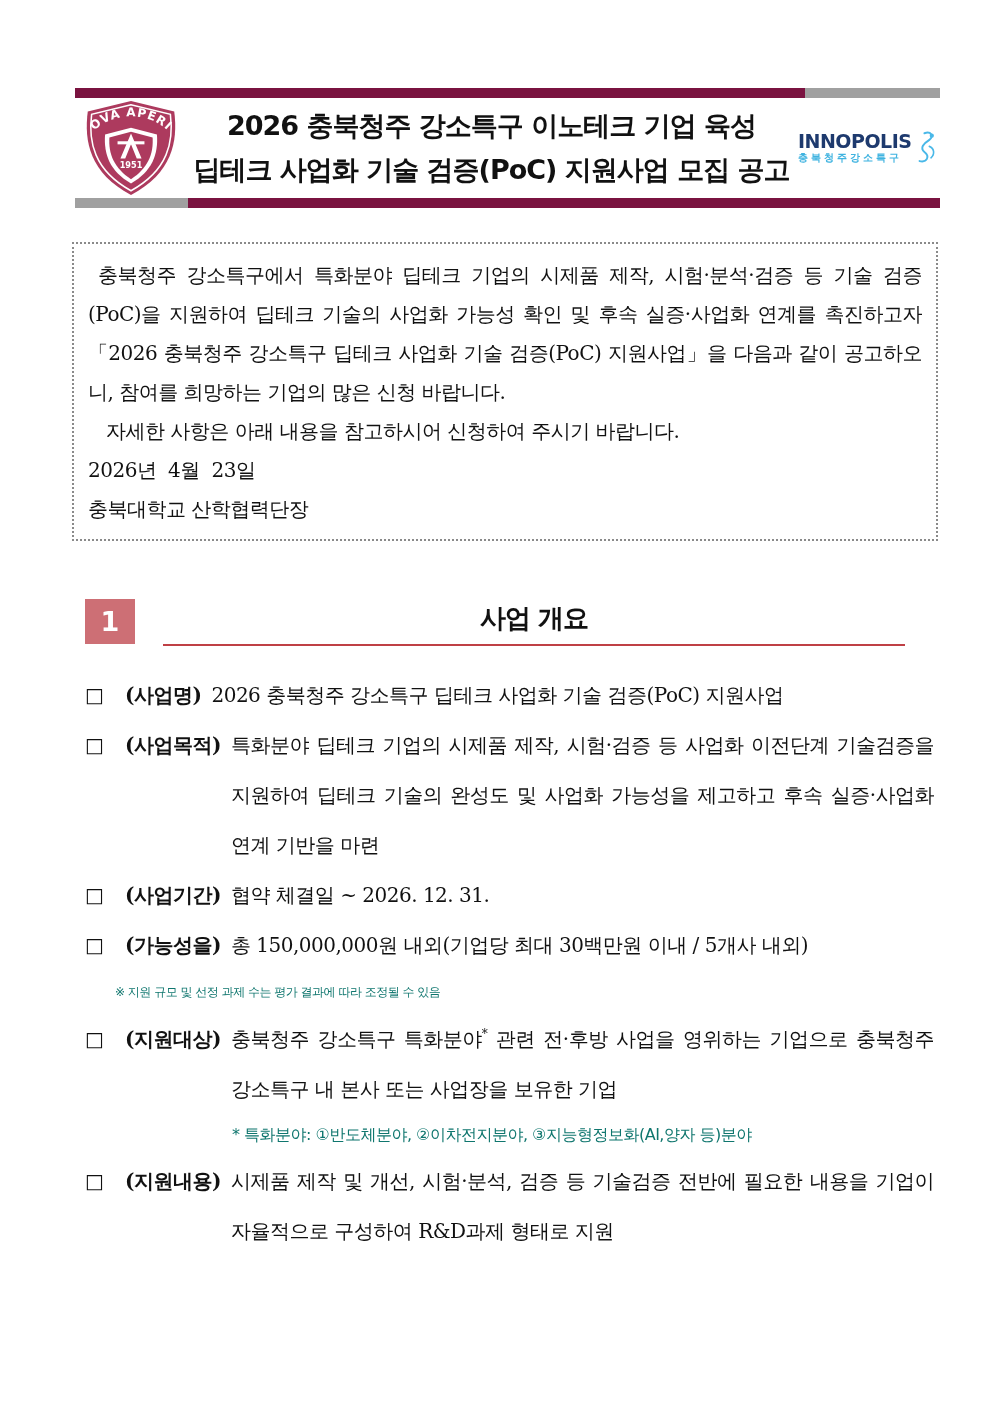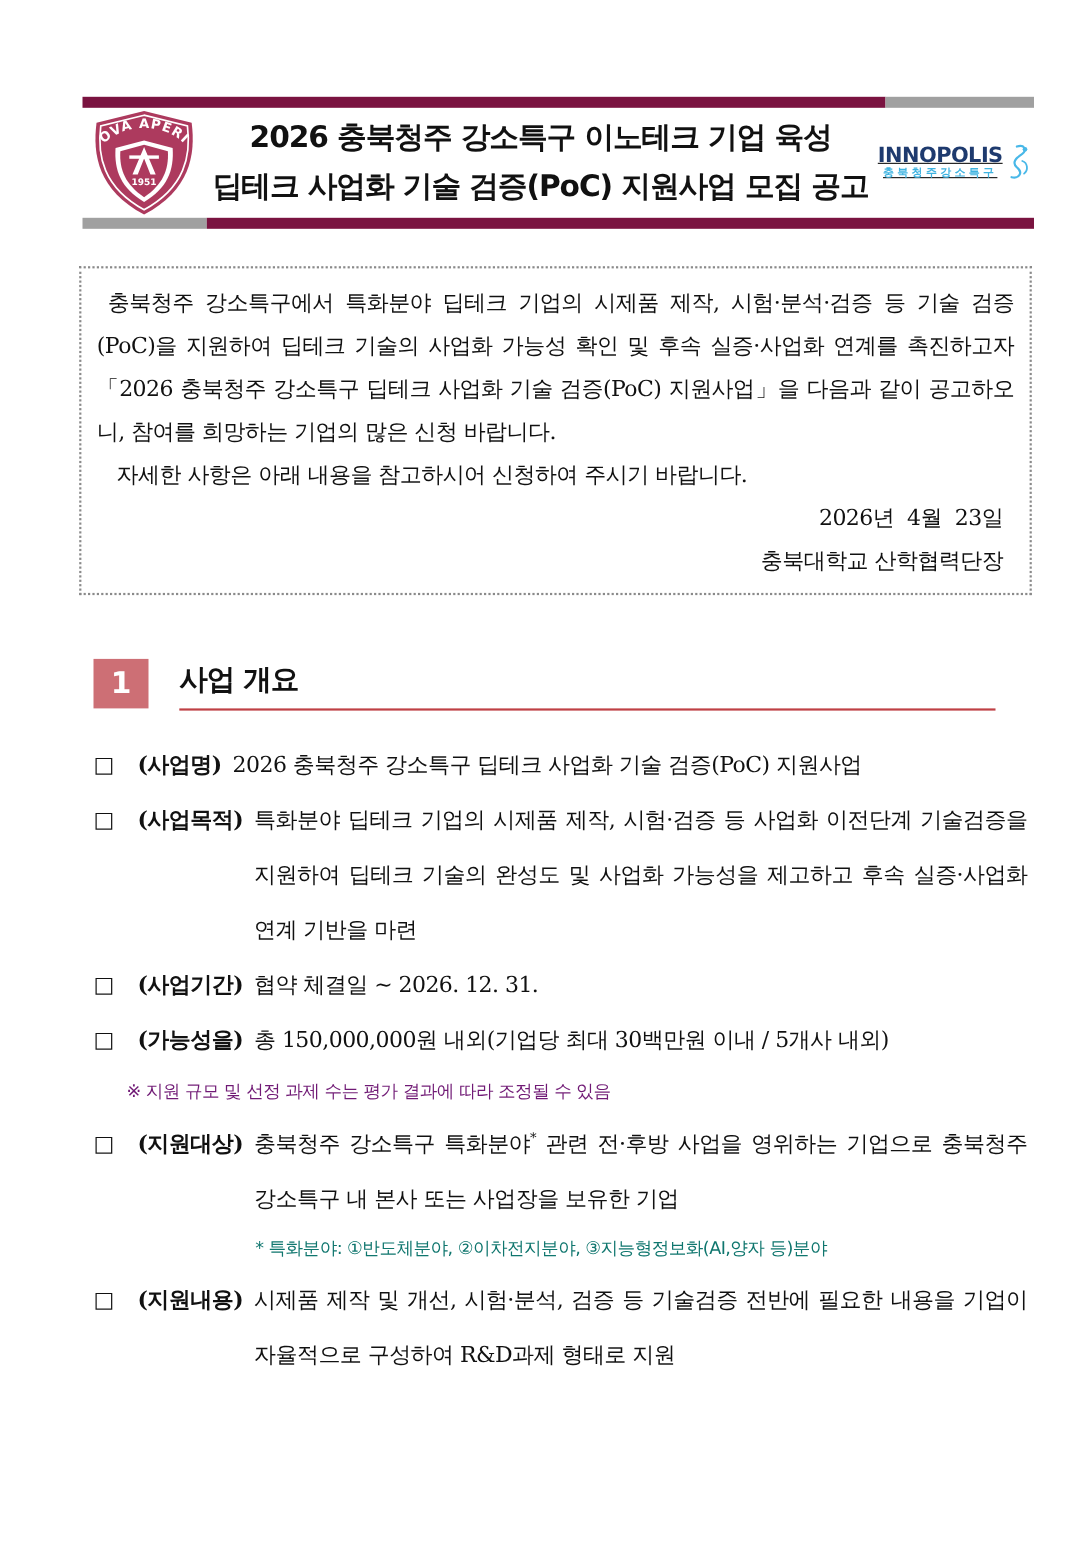--- a/index.html
+++ b/index.html
@@ -36,21 +36,21 @@
     text-align: center;
     font-family: "DejaVu Sans", "Liberation Sans", sans-serif;
     font-weight: bold;
     font-size: 27px;
     line-height: 44px;
     letter-spacing: -1px;
     color: #111111;
     white-space: nowrap;
   }
   .innopolis { flex: 0 0 auto; width: 140px; display: flex; align-items: center; }
-  .innopolis-text { text-align: center; text-decoration: underline; }
+  .innopolis-text { text-align: left; }
   .innopolis-name {
     font-family: "DejaVu Sans", "Liberation Sans", sans-serif;
     font-weight: bold; font-size: 19px; letter-spacing: -0.5px;
     color: #1e3a6e; line-height: 20px;
   }
   .innopolis-sub {
     font-family: "DejaVu Sans", "Liberation Sans", sans-serif;
     font-weight: bold; font-size: 10px; letter-spacing: 3px;
     color: #3fb3e0; line-height: 14px; white-space: nowrap;
   }
@@ -61,56 +61,55 @@
     margin: 34px 54px 0 72px;
     border: 2px dotted #8a8a8a;
     padding: 12px 14px 10px 14px;
     font-size: 20px;
     line-height: 39px;
     letter-spacing: -0.5px;
   }
   .notice-par { text-align: justify; text-indent: 10px; }
   .notice-par2 { text-align: left; margin-left: 18px; }
   .notice-date, .notice-sign {
-    text-align: right;
     padding-right: 10px;
     white-space: pre;
   }
 
   
   .section { margin: 58px 87px 0 85px; display: flex; align-items: flex-start; }
   .section-badge {
     width: 50px; height: 45px;
     background: #cd6f75;
     color: #ffffff;
     font-family: "DejaVu Sans", "Liberation Sans", sans-serif;
     font-weight: bold; font-size: 27px;
     display: flex; align-items: center; justify-content: center;
     flex: 0 0 auto;
   }
-  .section-right { flex: 1; padding-left: 28px; }
+  .section-right { flex: 1; padding-left: 28px; text-align: center; }
   .section-title {
     font-family: "DejaVu Sans", "Liberation Sans", sans-serif;
     font-weight: bold; font-size: 26px; letter-spacing: -1px;
     color: #111111; line-height: 34px; margin-top: 2px;
   }
   .section-underline { height: 2px; background: #bf4045; margin-top: 9px; }
 
   
   .items { margin: 24px 58px 0 85px; }
   .item { display: flex; align-items: flex-start; font-size: 20px; line-height: 50px; letter-spacing: -0.5px; }
   .item .marker { width: 40px; flex: 0 0 auto; font-size: 20px; font-family: "DejaVu Sans", "Liberation Sans", sans-serif; }
   .item .label { font-weight: bold; white-space: nowrap; margin-right: 10px; }
   .item .text { flex: 1; text-align: justify; }
   .item .text sup { font-size: 12px; line-height: 0; }
 
   .sub-note {
     font-family: "DejaVu Sans", "Liberation Sans", sans-serif;
-    font-size: 16px; line-height: 44px; letter-spacing: -0.5px;
-    margin-left: 30px; color: #701a75;
+    font-size: 12px; line-height: 44px; letter-spacing: -0.5px;
+    margin-left: 30px; color: #0f766e;
   }
   .footnote {
     font-family: "DejaVu Sans", "Liberation Sans", sans-serif;
     font-size: 16px; line-height: 42px; letter-spacing: -0.5px;
     margin-left: 147px; color: #0f766e;
   }
 </style>
 </head>
 <body>
 

